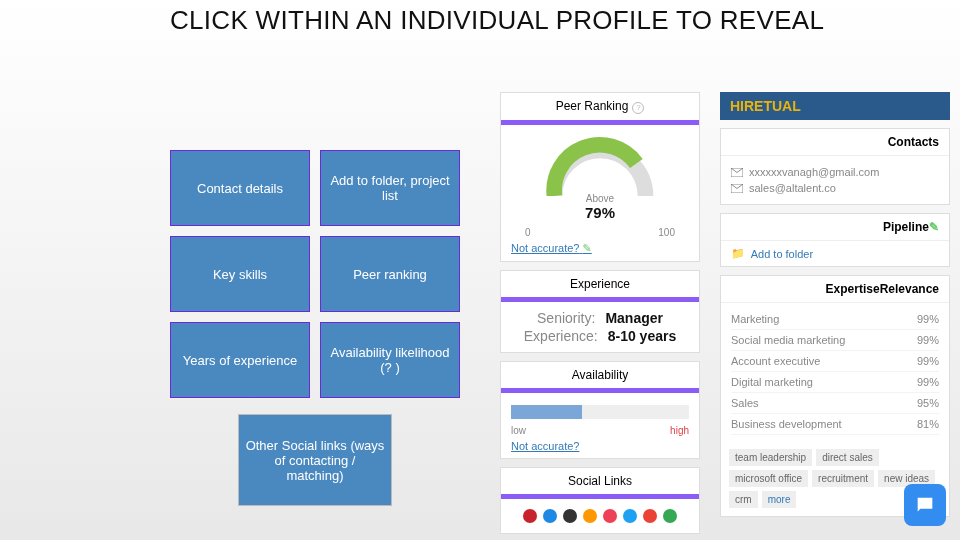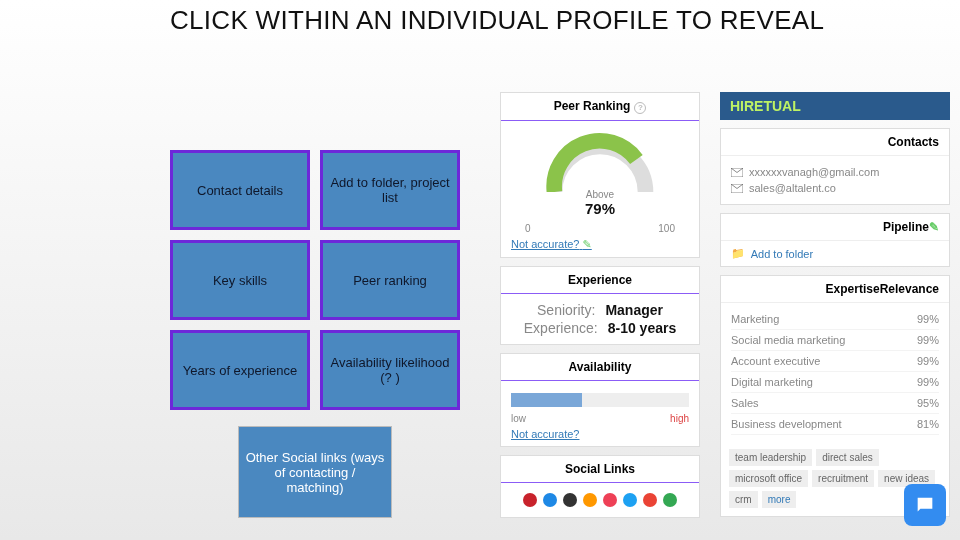--- a/index.html
+++ b/index.html
@@ -1,42 +1,42 @@
 <!DOCTYPE html>
 <html><head>
 <meta charset="utf-8">
 <style>
 html,body{margin:0;padding:0;width:960px;height:540px;background:linear-gradient(to bottom,#fff,#e8e8e8);font-family:Arial,Helvetica,sans-serif;overflow:hidden}
 .page{position:relative;width:960px;height:540px}
 .title{position:absolute;left:170px;top:6px;font-size:26px;font-weight:400;color:#111;letter-spacing:.3px;line-height:1.15}
 .tiles{position:absolute;left:170px;top:150px;width:290px}
 .row{display:flex;gap:10px;margin-bottom:10px}
-.tile{flex:1;height:62px;background:#4a88c0;border:3px solid #6d28d9;display:flex;align-items:center;justify-content:center;text-align:center;color:#0f172a;font-size:13px;padding:6px}
+.tile{flex:1;height:62px;background:#4a88c0;border:1px solid #6d28d9;display:flex;align-items:center;justify-content:center;text-align:center;color:#ffffff;font-size:13px;padding:6px}
 .tile-bottom{width:140px;height:78px;background:#4a88c0;border:1px solid #bbb;display:flex;align-items:center;justify-content:center;text-align:center;color:#fff;font-size:13px;margin:16px auto;padding:6px}
 .col2{position:absolute;left:500px;top:92px;width:200px;display:flex;flex-direction:column;gap:8px}
 .card{background:#fff;border:1px solid #ddd}
-.card-head{font-weight:700;font-size:12px;text-align:center;padding:6px 0;border-bottom:1px solid #8b5cf6}
+.card-head{font-weight:400;font-size:12px;text-align:center;padding:6px 0;border-bottom:5px solid #8b5cf6}
 .card-body{padding:6px 10px;font-size:11px}
 .gauge-wrap{position:relative;height:90px;display:flex;flex-direction:column;align-items:center;justify-content:flex-start;padding-bottom:6px}
 .gauge{position:relative;width:130px;height:65px;overflow:hidden}
 .gauge svg{width:130px;height:130px;position:absolute;top:0}
 .gauge-center{position:absolute;width:100%;text-align:center;bottom:6px;font-size:10px;color:#888}
 .gauge-center b{display:block;color:#111;font-size:15px}
 .gauge-scale{display:flex;justify-content:space-between;width:150px;font-size:10px;color:#888;margin:0 auto}
 .na{color:#337ab7;font-size:11px;text-align:left;text-decoration:underline;margin-top:4px}
 .exp-line{display:flex;gap:10px;font-size:14px;color:#888;justify-content:center;margin:2px 0}
 .exp-line b{color:#111;font-weight:700}
 .avail-bar{height:14px;background:#eee;margin:6px 0}
 .avail-fill{height:100%;width:40%;background:#7aa7d8}
 .avail-lbl{display:flex;justify-content:space-between;font-size:10px;color:#888}
 .avail-lbl .hi{color:#d44}
 .social-row{display:flex;justify-content:center;gap:6px;padding:10px 0}
 .social-row span{width:14px;height:14px;border-radius:50%;display:inline-block}
 .col3{position:absolute;left:720px;top:92px;width:230px;display:flex;flex-direction:column;gap:8px}
-.brandbar{background:#2a5a8c;color:#bef264;font-weight:700;padding:6px 10px;font-size:14px}
+.brandbar{background:#2a5a8c;color:#eab308;font-weight:700;padding:6px 10px;font-size:14px}
 .c3card{background:#fff;border:1px solid #ddd}
 .c3head{font-weight:700;font-size:12px;padding:6px 10px;border-bottom:1px solid #eee;display:flex;justify-content:flex-end}
 .c3body{padding:6px 10px;font-size:11px;color:#888}
 .mail{display:flex;align-items:center;gap:6px;margin:4px 0}
 .mail svg{width:12px;height:9px}
 .addfold{display:flex;align-items:center;gap:6px;color:#337ab7}
 .exprow{display:flex;justify-content:space-between;padding:4px 0;border-bottom:1px solid #f3f3f3;font-size:11px}
 .tags{display:flex;flex-wrap:wrap;gap:4px;padding:8px}
 .tag{background:#eee;color:#666;font-size:10px;padding:3px 6px}
 .more{color:#337ab7}

